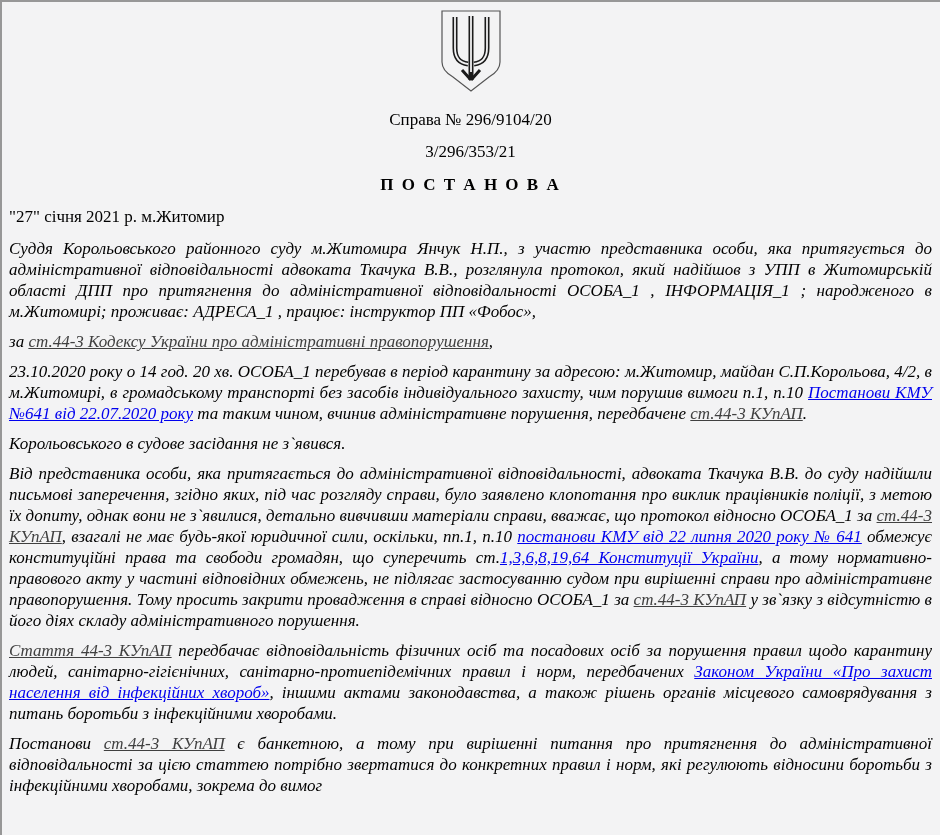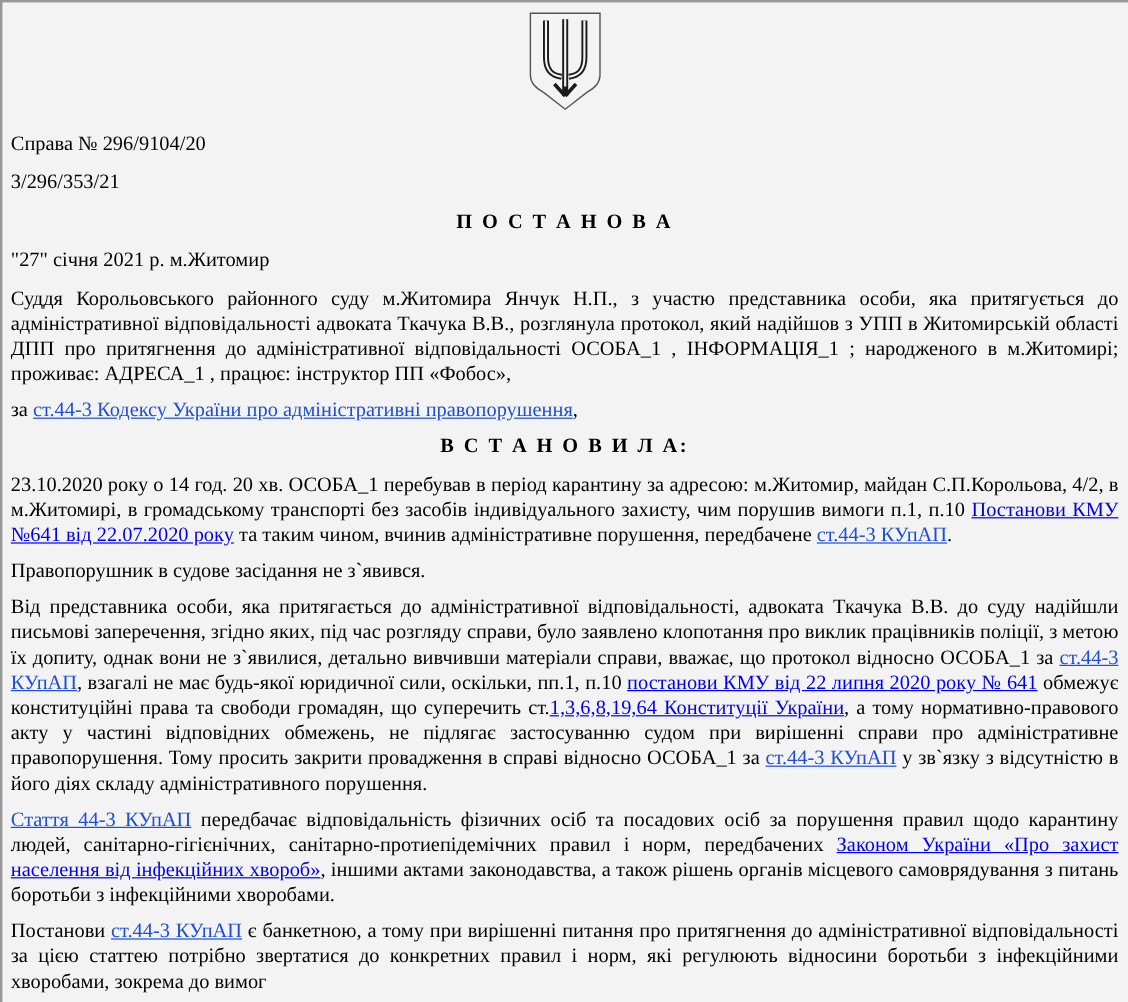--- a/index.html
+++ b/index.html
@@ -11,34 +11,34 @@
     border-top: 2px solid #979797;
     border-left: 2px solid #979797;
     padding: 6px 8px 0 7px;
     overflow: hidden;
     font-family: "Liberation Serif", "DejaVu Serif", serif;
     font-size: 17px;
     line-height: 21px;
     color: #000;
   }
   .emblem-wrap { text-align: center; margin: 2px 0 12px; }
-  .numbers-block { text-align: left; }
+  .numbers-block { text-align: center; }
   .case-line { margin: 0 0 11px; }
   .case-line.registry { margin: 0 0 12px; font-family: Liberation Serif, serif; }
   .doc-title {
     text-align: center;
     font-weight: bold;
     letter-spacing: 2px;
     margin: 0 0 11px;
   }
   .date-line { margin: 0 0 11px; }
-  p.para { margin: 0 0 9px; text-align: justify; }
+  p.para { margin: 0 0 9px; text-align: justify; font-style: italic; }
   a.link { text-decoration: underline; cursor: pointer; }
   a.link.new { color: #0000EE; }
-  a.link.visited { color: #1d4ed8; }
+  a.link.visited { color: #404040; }
 </style>
 </head>
 <body>
 
 <div class="doc">
 
   <div class="emblem-wrap">
     <svg width="62" height="82" viewBox="0 0 62 82">
       <path d="M2 1 H60 V52 C60 59 56 63 49 67 L31 81 L13 67 C6 63 2 59 2 52 Z" fill="none" stroke="#555" stroke-width="1.2"></path>
       <g fill="none" stroke="#1b1b1b" stroke-width="5">
@@ -63,25 +63,24 @@
   </div>
 
   <div class="doc-title">П О С Т А Н О В А</div>
 
   <div class="date-line">"27" січня 2021 р. м.Житомир</div>
 
   <p class="para"><span>Суддя Корольовського районного суду м.Житомира Янчук Н.П., з участю представника особи, яка притягується до адміністративної відповідальності адвоката Ткачука В.В., розглянула протокол, який надійшов з УПП в Житомирській області ДПП про притягнення до адміністративної відповідальності ОСОБА_1 , ІНФОРМАЦІЯ_1 ; народженого в м.Житомирі; проживає: АДРЕСА_1 , працює: інструктор ПП «Фобос»,</span></p>
 
   <p class="para"><span>за </span><a href="#" class="link visited">ст.44-3 Кодексу України про адміністративні правопорушення</a><span>,</span></p>
 
-  <div class="doc-title">В С Т А Н О В И Л А:</div>
 
   <p class="para"><span>23.10.2020 року о 14 год. 20 хв. ОСОБА_1 перебував в період карантину за адресою: м.Житомир, майдан С.П.Корольова, 4/2, в м.Житомирі, в громадському транспорті без засобів індивідуального захисту, чим порушив вимоги п.1, п.10 </span><a href="#" class="link new">Постанови КМУ №641 від 22.07.2020 року</a><span> та таким чином, вчинив адміністративне порушення, передбачене </span><a href="#" class="link visited">ст.44-3 КУпАП</a><span>.</span></p>
 
-  <p class="para"><span>Правопорушник в судове засідання не з`явився.</span></p>
+  <p class="para"><span>Корольовського в судове засідання не з`явився.</span></p>
 
   <p class="para"><span>Від представника особи, яка притягається до адміністративної відповідальності, адвоката Ткачука В.В. до суду надійшли письмові заперечення, згідно яких, під час розгляду справи, було заявлено клопотання про виклик працівників поліції, з метою їх допиту, однак вони не з`явилися, детально вивчивши матеріали справи, вважає, що протокол відносно ОСОБА_1 за </span><a href="#" class="link visited">ст.44-3 КУпАП</a><span>, взагалі не має будь-якої юридичної сили, оскільки, пп.1, п.10 </span><a href="#" class="link new">постанови КМУ від 22 липня 2020 року № 641</a><span> обмежує конституційні права та свободи громадян, що суперечить ст.</span><a href="#" class="link new">1,3,6,8,19,64 Конституції України</a><span>, а тому нормативно-правового акту у частині відповідних обмежень, не підлягає застосуванню судом при вирішенні справи про адміністративне правопорушення. Тому просить закрити провадження в справі відносно ОСОБА_1 за </span><a href="#" class="link visited">ст.44-3 КУпАП</a><span> у зв`язку з відсутністю в його діях складу адміністративного порушення.</span></p>
 
   <p class="para"><a href="#" class="link visited">Стаття 44-3 КУпАП</a><span> передбачає відповідальність фізичних осіб та посадових осіб за порушення правил щодо карантину людей, санітарно-гігієнічних, санітарно-протиепідемічних правил і норм, передбачених </span><a href="#" class="link new">Законом України «Про захист населення від інфекційних хвороб»</a><span>, іншими актами законодавства, а також рішень органів місцевого самоврядування з питань боротьби з інфекційними хворобами.</span></p>
 
   <p class="para"><span>Постанови </span><a href="#" class="link visited">ст.44-3 КУпАП</a><span> є банкетною, а тому при вирішенні питання про притягнення до адміністративної відповідальності за цією статтею потрібно звертатися до конкретних правил і норм, які регулюють відносини боротьби з інфекційними хворобами, зокрема до вимог </span></p>
 
 </div>
 
 </body></html>

